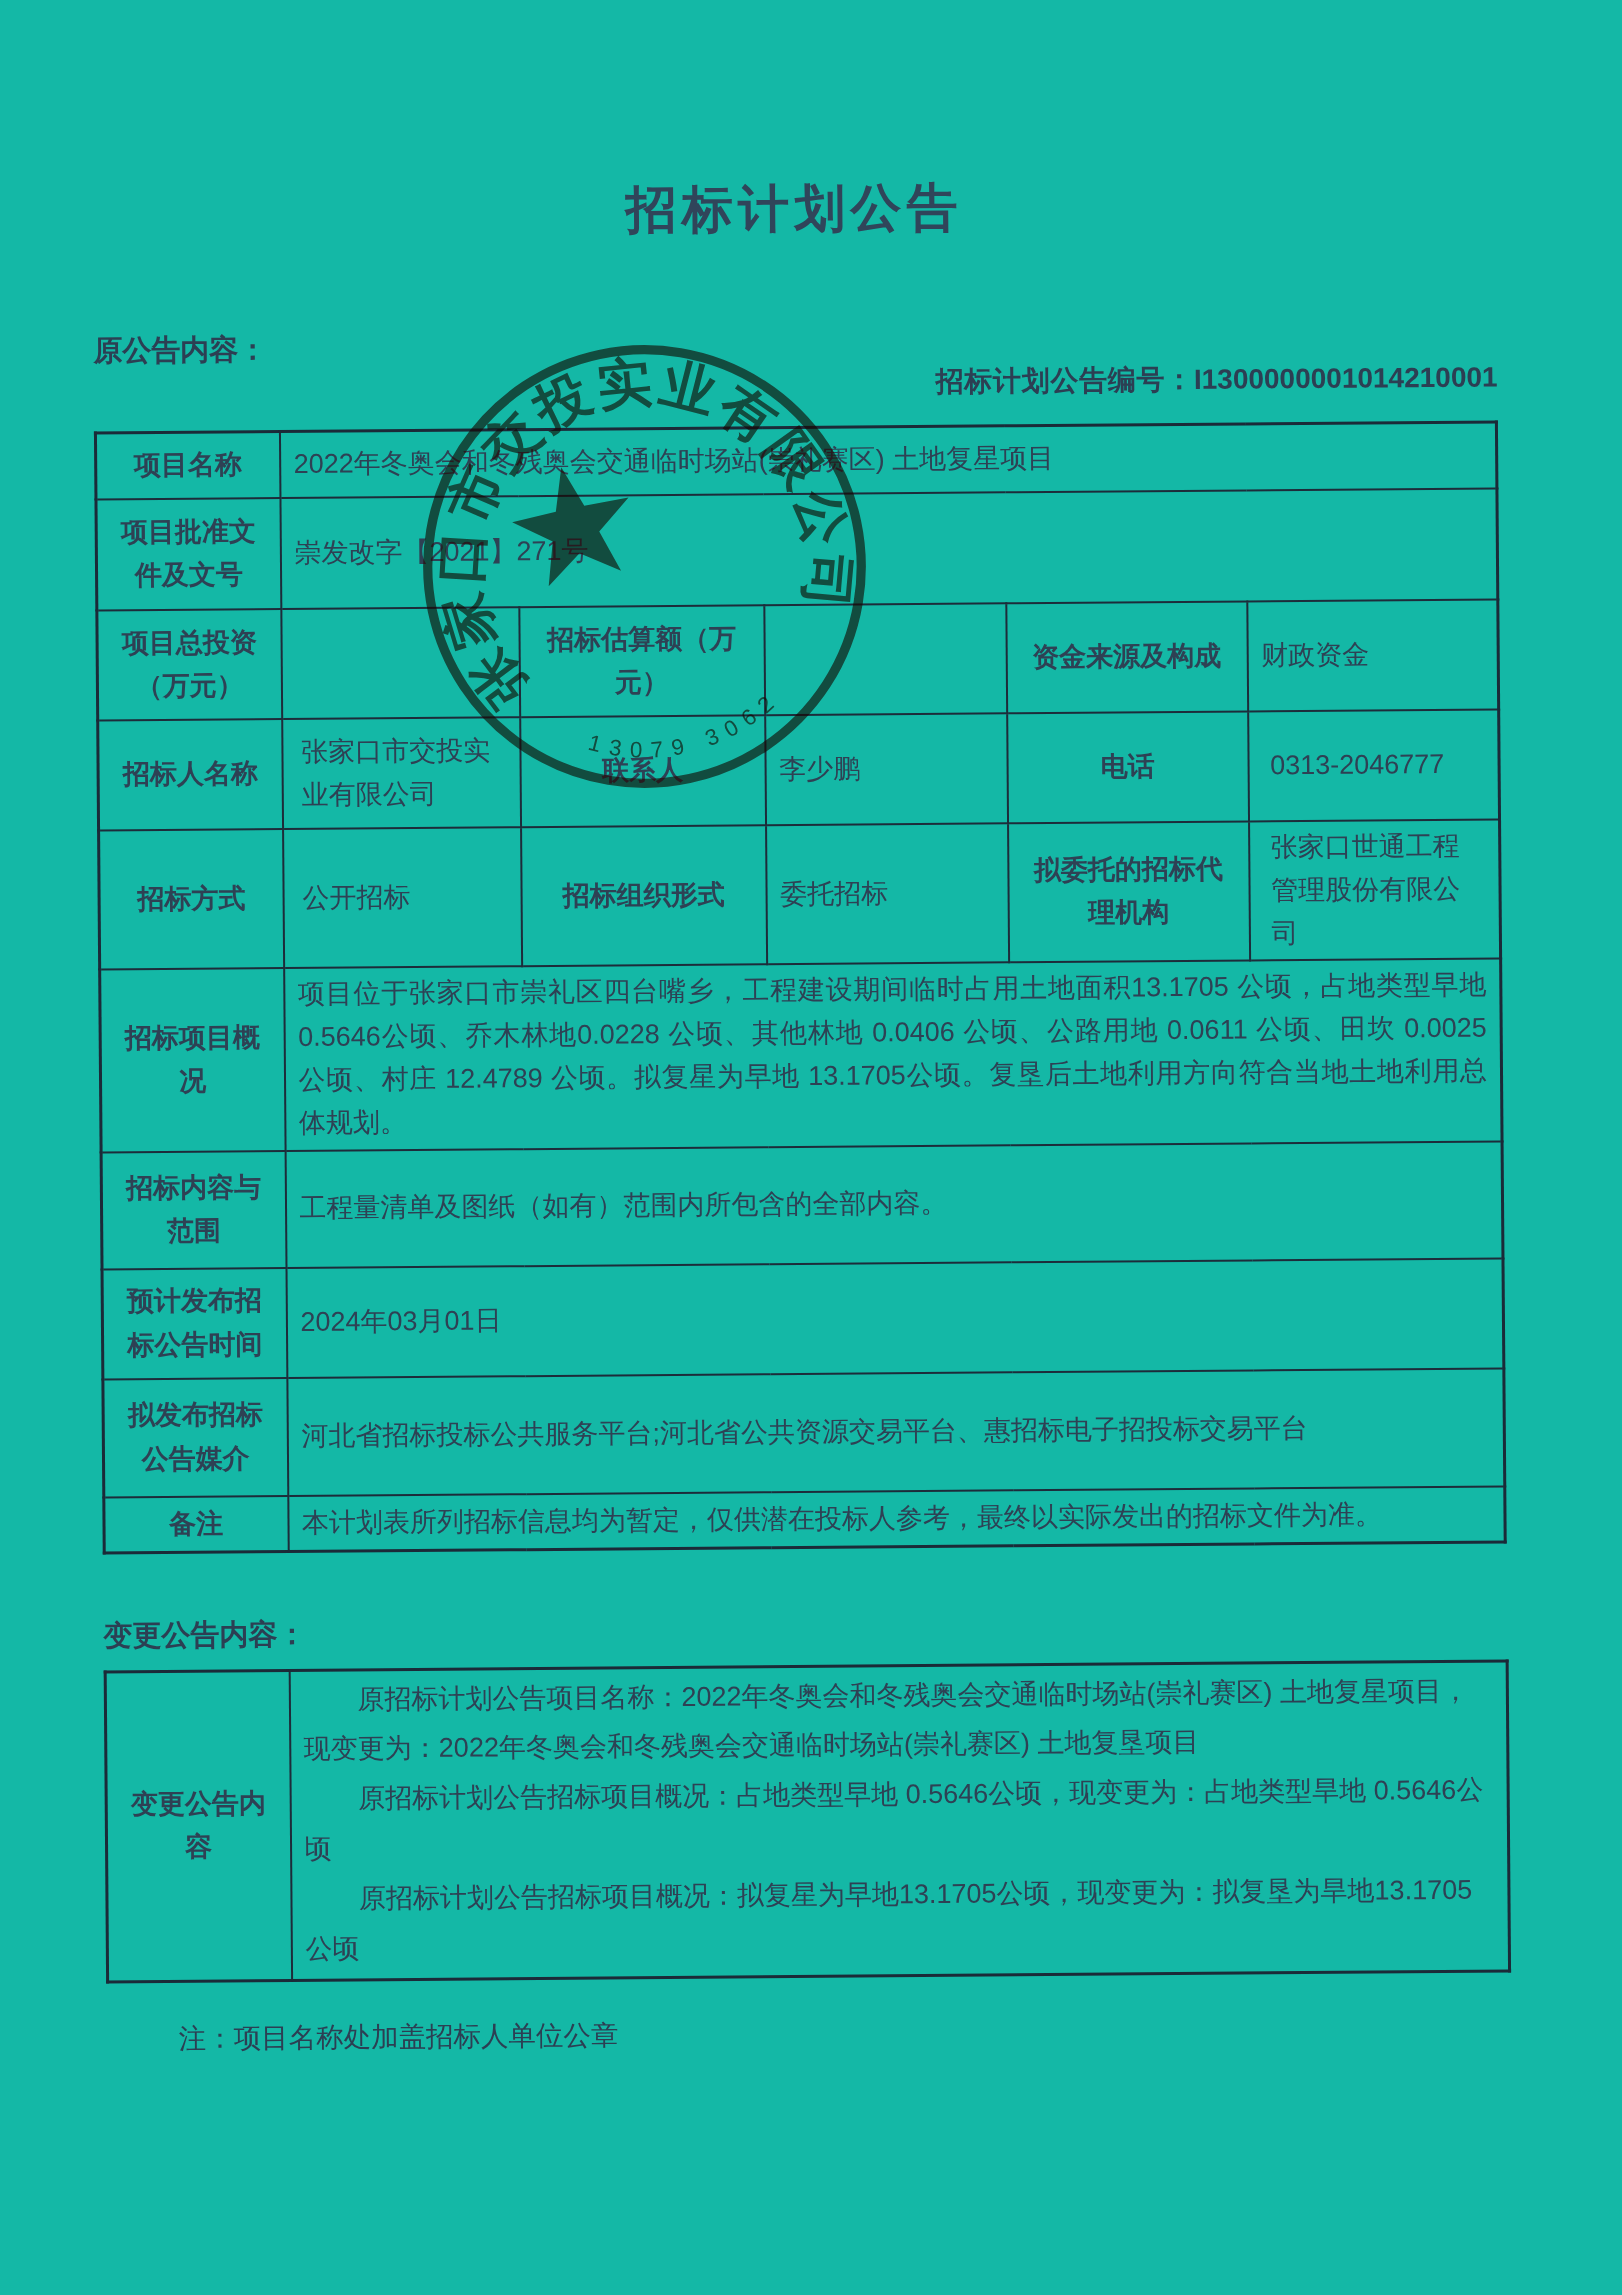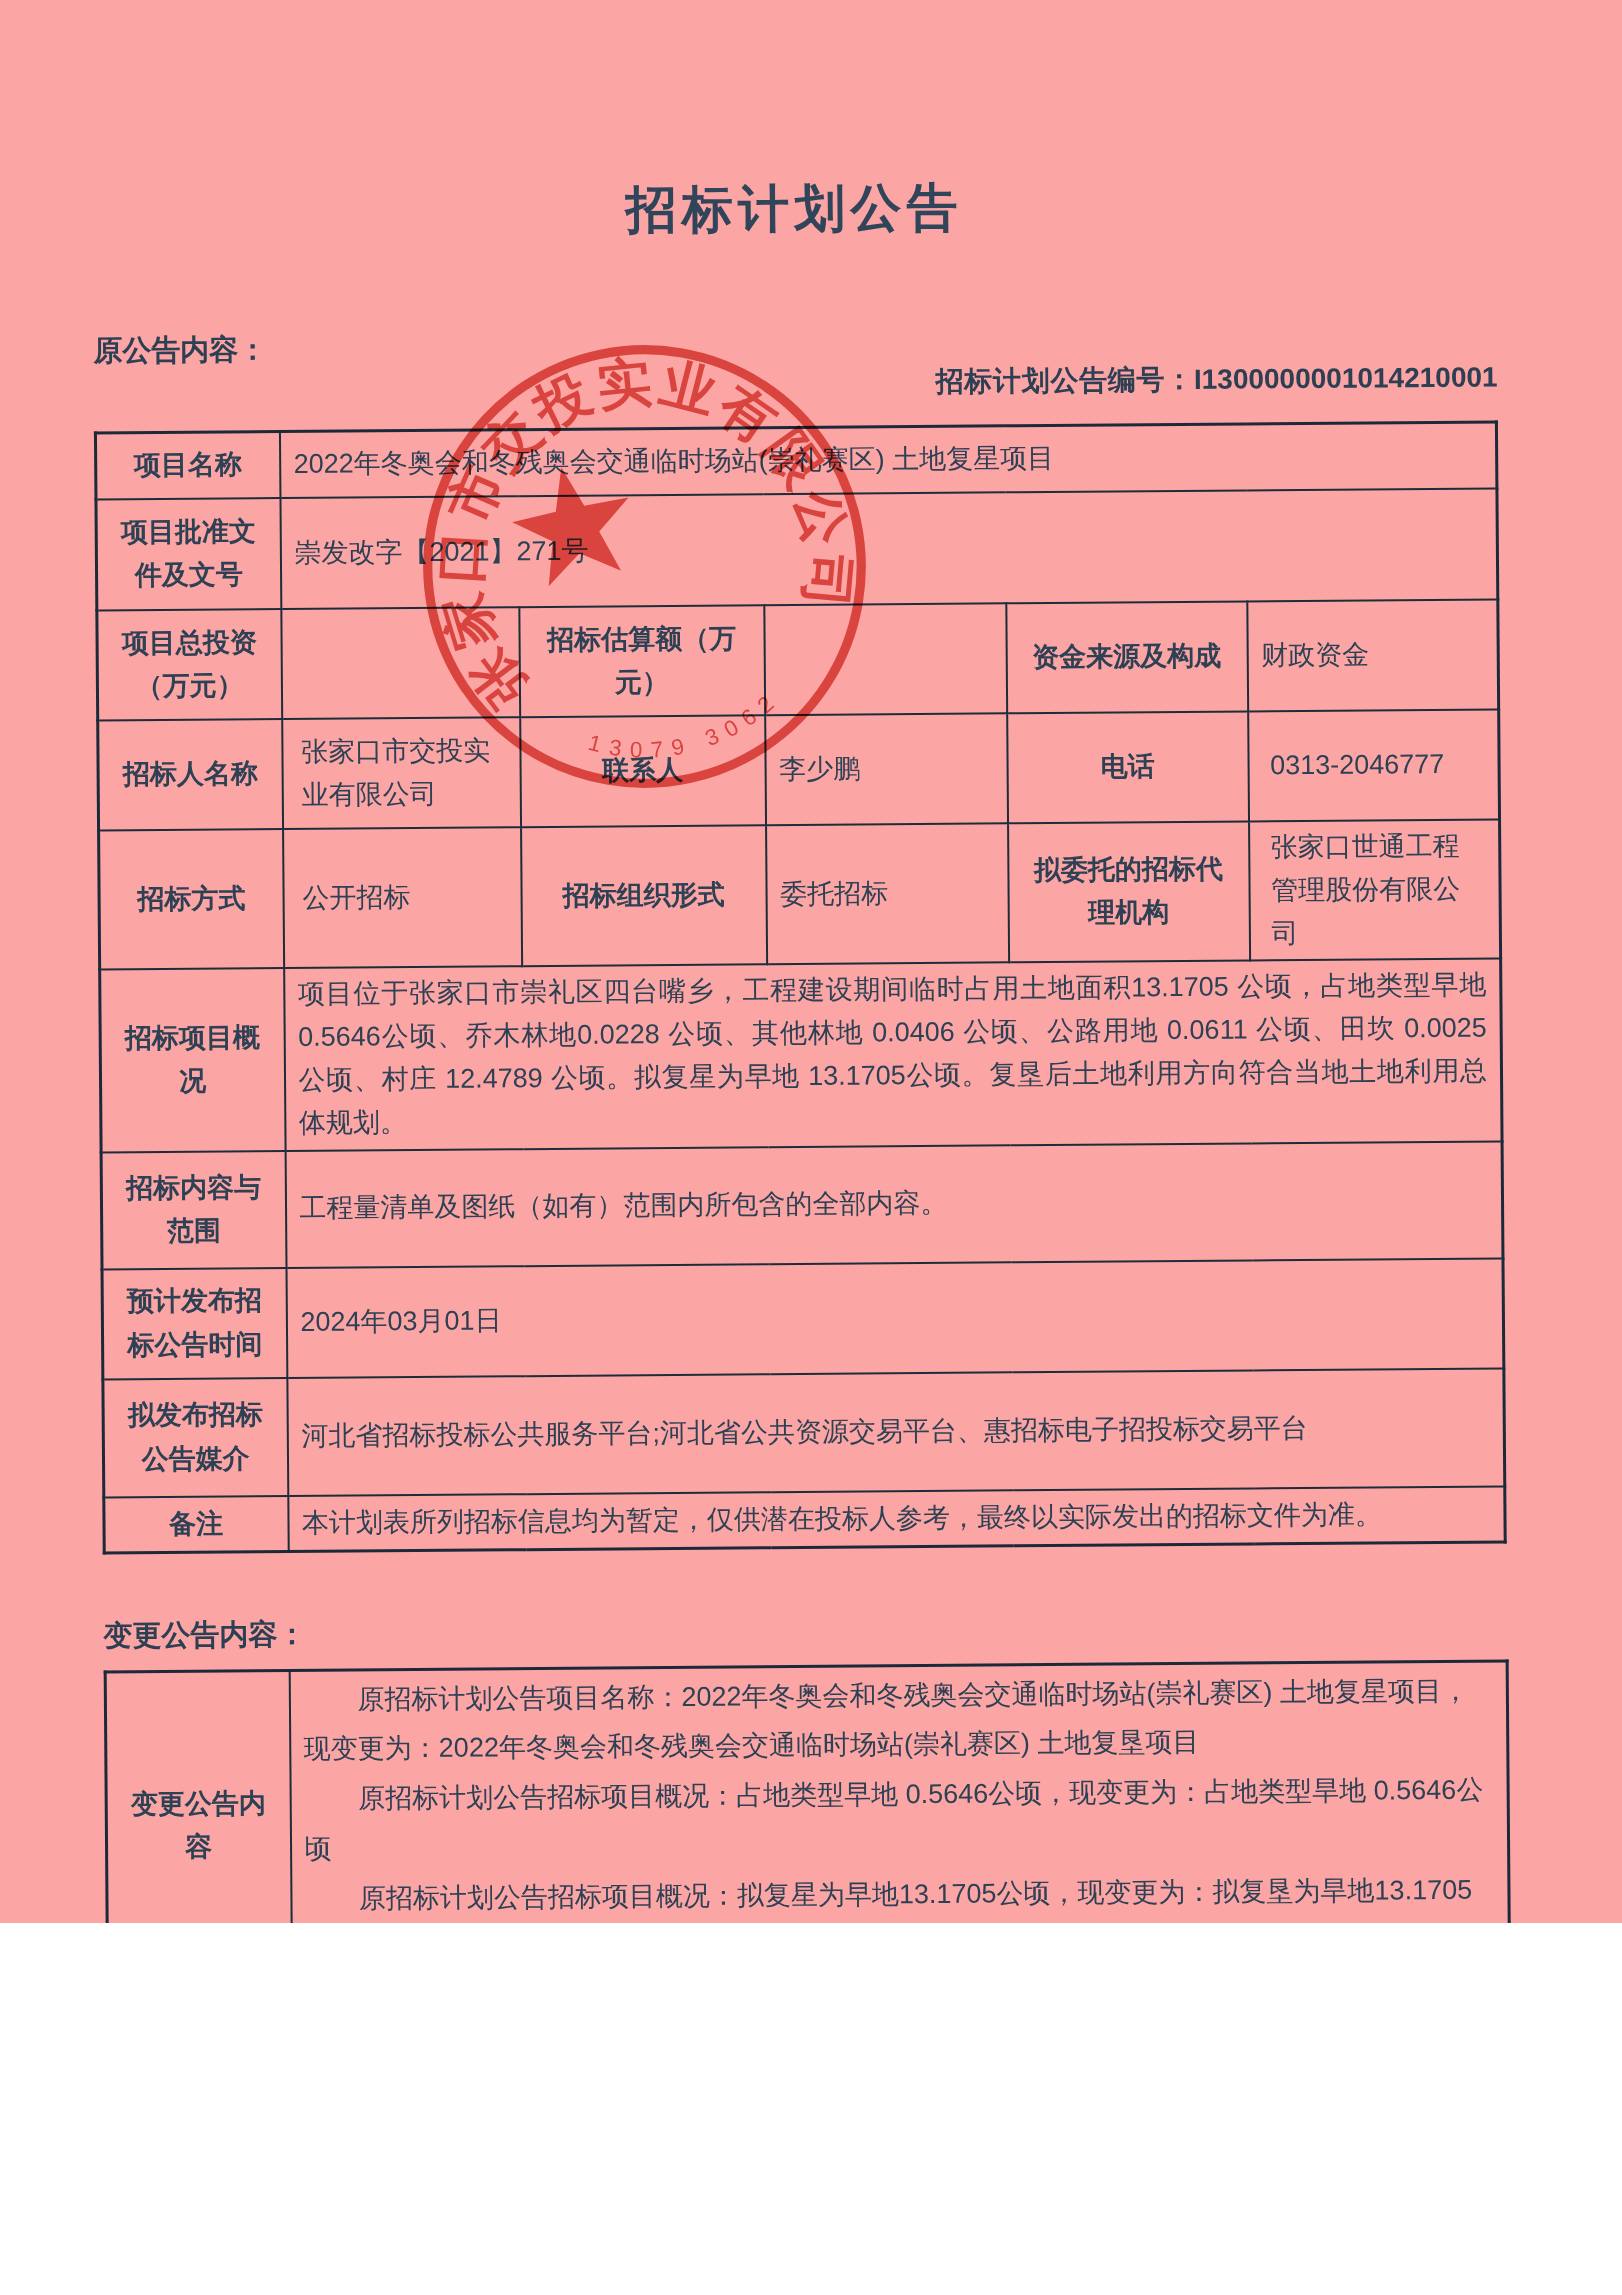--- a/index.html
+++ b/index.html
@@ -4,22 +4,22 @@
 <style>
   html,body{margin:0;padding:0;}
   body{
     width:1622px;height:2295px;
     background:#ffffff;
     font-family:"Liberation Sans", sans-serif;
     color:#2e4154;
     -webkit-font-smoothing:antialiased;
   }
   .sheet{
-    position:relative;width:1622px;height:1923px;
-    background:#fca5a5;overflow:hidden;
+    position:relative;width:1622px;height:2295px;
+    background:#14b8a6;overflow:hidden;
   }
   .content{
     position:absolute;left:97px;top:0;width:1404px;
     transform:rotate(-0.45deg);
     transform-origin:50% 40%;
   }
   .doc-title{
     margin-top:183px;text-align:center;
     font-size:51px;font-weight:bold;letter-spacing:5.2px;
     color:#30455a;line-height:1.0;

